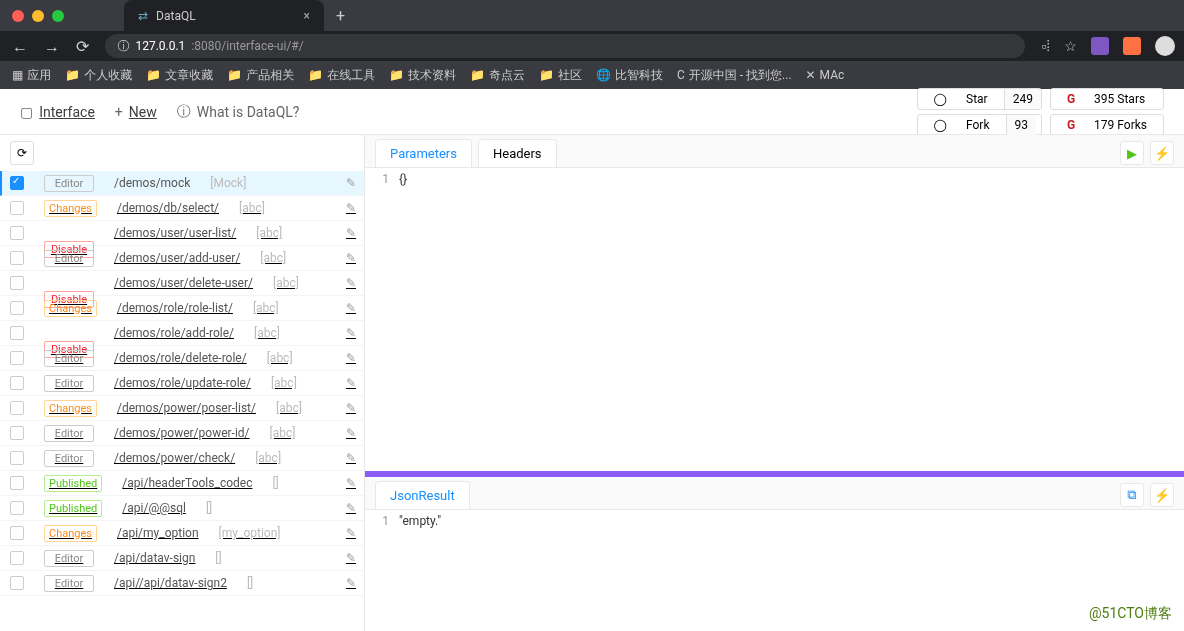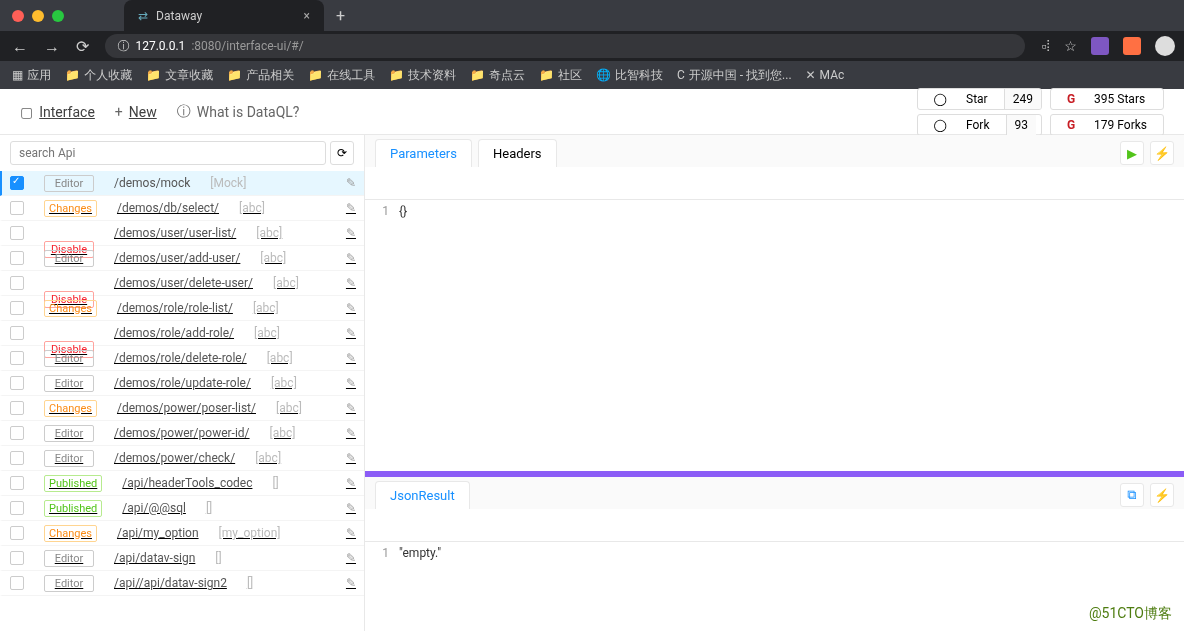--- a/index.html
+++ b/index.html
@@ -51,21 +51,21 @@
     .status { font-size: 11px; padding: 1px 4px; min-width: 50px; text-align: center; }
     .st-editor { border: 1px solid #ccc; color: #888; border-radius: 2px; }
     .st-changes { color: #fa8c16; border: 1px solid #ffd591; border-radius: 2px; }
     .st-disable { color: #f5222d; border: 1px solid #ffa39e; border-radius: 2px; margin-top: 32px; }
     .st-published { color: #52c41a; border: 1px solid #b7eb8f; border-radius: 2px; }
     .path { color: #555; }
     .extra { color: #bbb; }
     .edit-icon { margin-left: auto; color: #999; cursor: pointer; font-size: 12px; }
     
     .main { flex: 1; display: flex; flex-direction: column; }
-    .pane { display: flex; flex-direction: column; gap: 32px; }
+    .pane { display: flex; flex-direction: column; }
     .tabrow { display: flex; align-items: center; background: #fafafa; padding: 4px 10px 0; gap: 6px; }
     .ptab { background: #fff; border: 1px solid #e8e8e8; border-bottom: none; border-radius: 4px 4px 0 0; padding: 6px 14px; font-size: 13px; cursor: pointer; }
     .ptab.active { color: #1890ff; }
     .tab-actions { margin-left: auto; display: flex; gap: 6px; }
     .act { width: 24px; height: 24px; border: 1px solid #e8e8e8; display: flex; align-items: center; justify-content: center; border-radius: 3px; background: #fff; cursor: pointer; font-size: 13px; }
     .play { color: #52c41a; }
     .bolt { color: #fa8c16; }
     .editor { flex: 1; display: flex; font-family: monospace; font-size: 12px; background: #fff; border-top: 1px solid #e8e8e8; }
     .gutter { width: 30px; text-align: right; color: #999; padding: 4px 6px; user-select: none; }
     .code { flex: 1; padding: 4px; color: #333; }
@@ -78,21 +78,21 @@
 <body>
 
 <div class="titlebar">
   <div class="traffic">
     <span class="tl-r"></span>
     <span class="tl-y"></span>
     <span class="tl-g"></span>
   </div>
   <div class="tab">
     <span style="color:#6ab">⇄</span>
-    <span>Dataway</span>
+    <span>DataQL</span>
     <span class="tab-close">×</span>
   </div>
   <span class="newtab">+</span>
 </div>
 
 <div class="addrbar">
   <span class="navbtn">←</span>
   <span class="navbtn">→</span>
   <span class="navbtn">⟳</span>
   <div class="url">
@@ -202,21 +202,20 @@
             <span>179 Forks</span>
           </span>
       </div>
     </div>
   </div>
 </div>
 
 <div class="content">
   <div class="sidebar">
     <div class="search">
-      <input placeholder="search Api" style="">
       <div class="refresh">⟳</div>
     </div>
     <div class="api-list" id="api-list">
         <div class="api-row sel">
     <span class="cb checked"></span>
     <span class="status st-editor">Editor</span>
     <span class="path">/demos/mock</span>
     <span class="extra">[Mock]</span>
     <span class="edit-icon">✎</span>
         </div>

